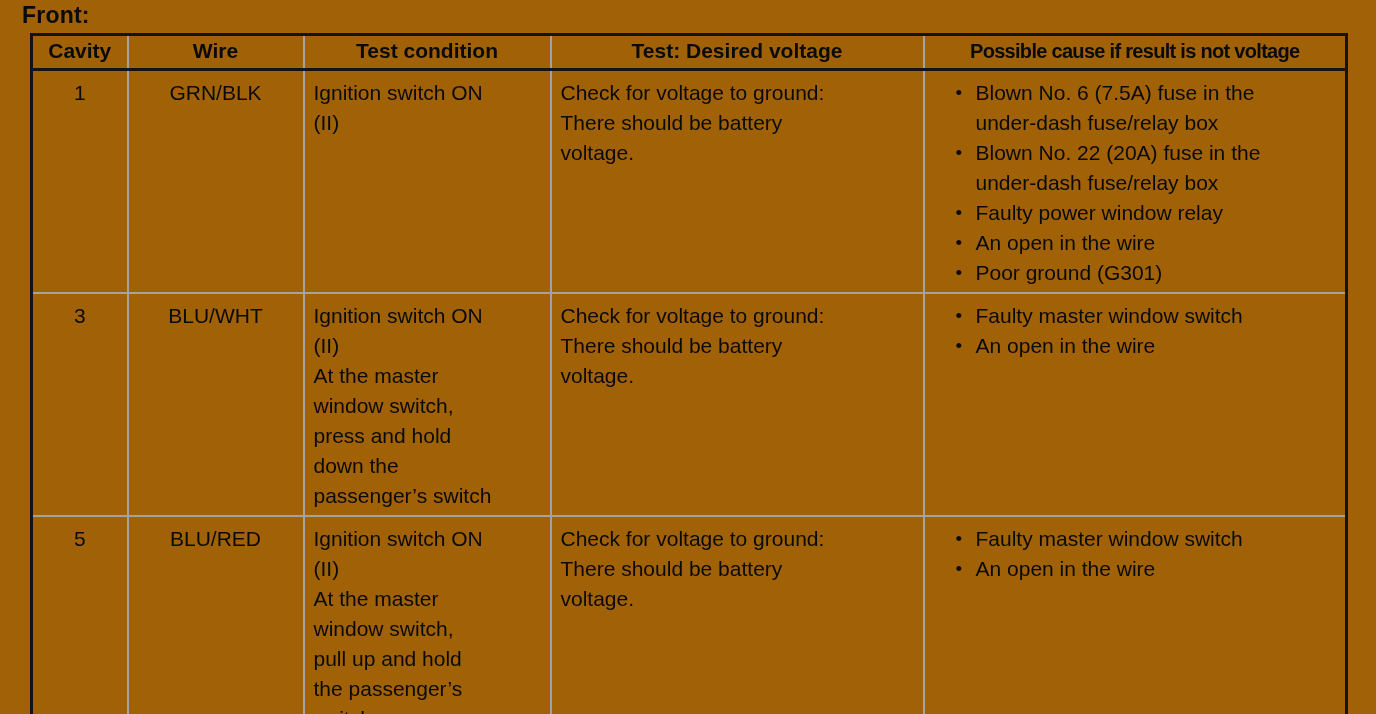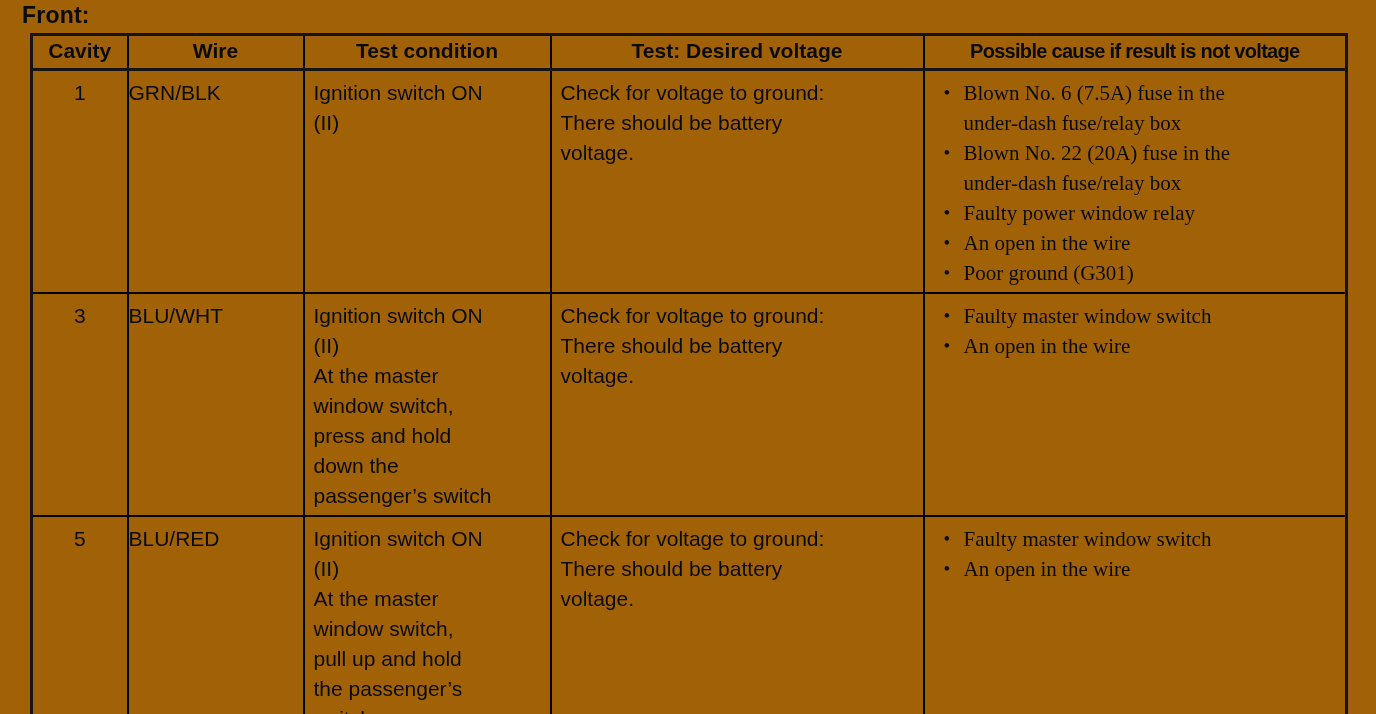--- a/index.html
+++ b/index.html
@@ -29,21 +29,21 @@
     position: absolute;
     left: 30px;
     top: 33px;
     width: 1315px;
     border-collapse: collapse;
     table-layout: fixed;
     border: 3px solid #141414;
     font-size: 21px;
   }
   .test-table th, .test-table td {
-    border: 2px solid #000000;
+    border: 2px solid #a3a3a3;
     vertical-align: top;
     padding: 0;
     overflow: hidden;
   }
   .test-table thead th {
     height: 27px;
     font-size: 21px;
     font-weight: bold;
     text-align: center;
     padding: 2px 4px 3px 4px;
@@ -53,24 +53,24 @@
   .test-table thead th.condensed {
     font-size: 20px;
     letter-spacing: -0.7px;
   }
   .test-table td {
     line-height: 30px;
     padding-top: 7px;
     padding-bottom: 4px;
   }
   td.c-cavity { text-align: center; }
-  td.c-wire   { }
+  td.c-wire   { text-align: center; }
   td.c-cond   { padding-left: 9px;  padding-right: 8px; }
   td.c-result { padding-left: 9px;  padding-right: 20px; }
-  td.c-causes { padding-left: 12px;  padding-right: 4px; font-family: Liberation Serif, serif; }
+  td.c-causes { padding-left: 24px;  padding-right: 4px; }
   .pre { white-space: pre-line; }
   tr.r1 td { height: 200px; }
   tr.r2 td { height: 200px; }
   tr.r3 td { height: 203px; }
   ul.cause-list {
     margin: 0;
     padding: 0;
     list-style: none;
   }
   ul.cause-list li {

